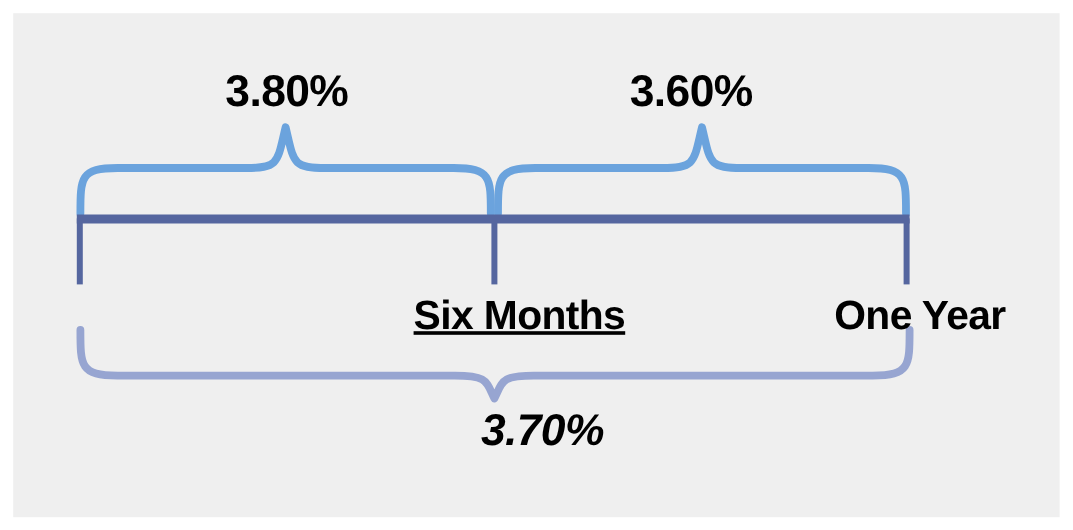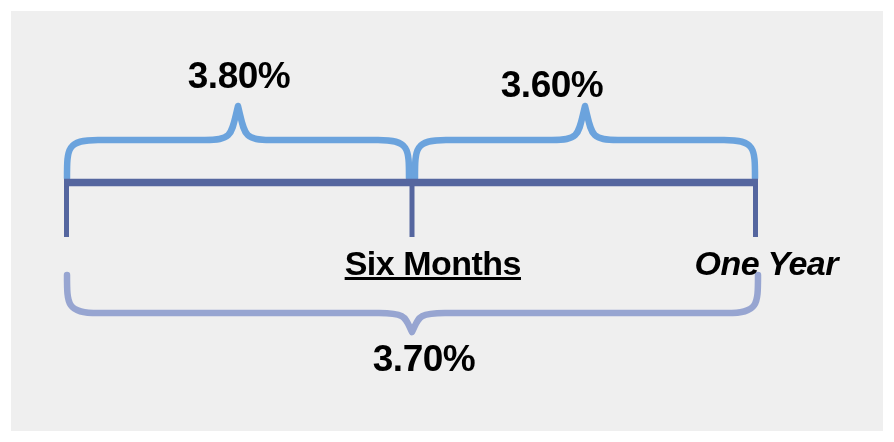--- a/index.html
+++ b/index.html
@@ -54,24 +54,24 @@
     font-size: 34px;
     line-height: 1;
   }
   .label-centered {
     transform: translateX(-50%);
   }
   .label-right {
     transform: translateX(-100%);
   }
   #label-rate-first  { left: 239px; top: 57px; }
-  #label-rate-second { left: 552px; top: 57px; margin-top: 9px; }
-  #label-rate-total  { left: 424px; top: 340px; }
+  #label-rate-second { left: 576px; top: 57px; }
+  #label-rate-total  { left: 452px; top: 340px; font-style: italic; }
   #label-axis-mid    { left: 521px; top: 246px; text-decoration: underline; }
-  #label-axis-end    { left: 838px; top: 246px; font-style: italic; }
+  #label-axis-end    { left: 838px; top: 246px; }
 </style>
 </head>
 <body>
 
 <div id="figure-root">
 
   <div id="figure-panel"></div>
 
   <svg id="diagram-svg" viewBox="0 0 894 442" xmlns="http://www.w3.org/2000/svg">
 

